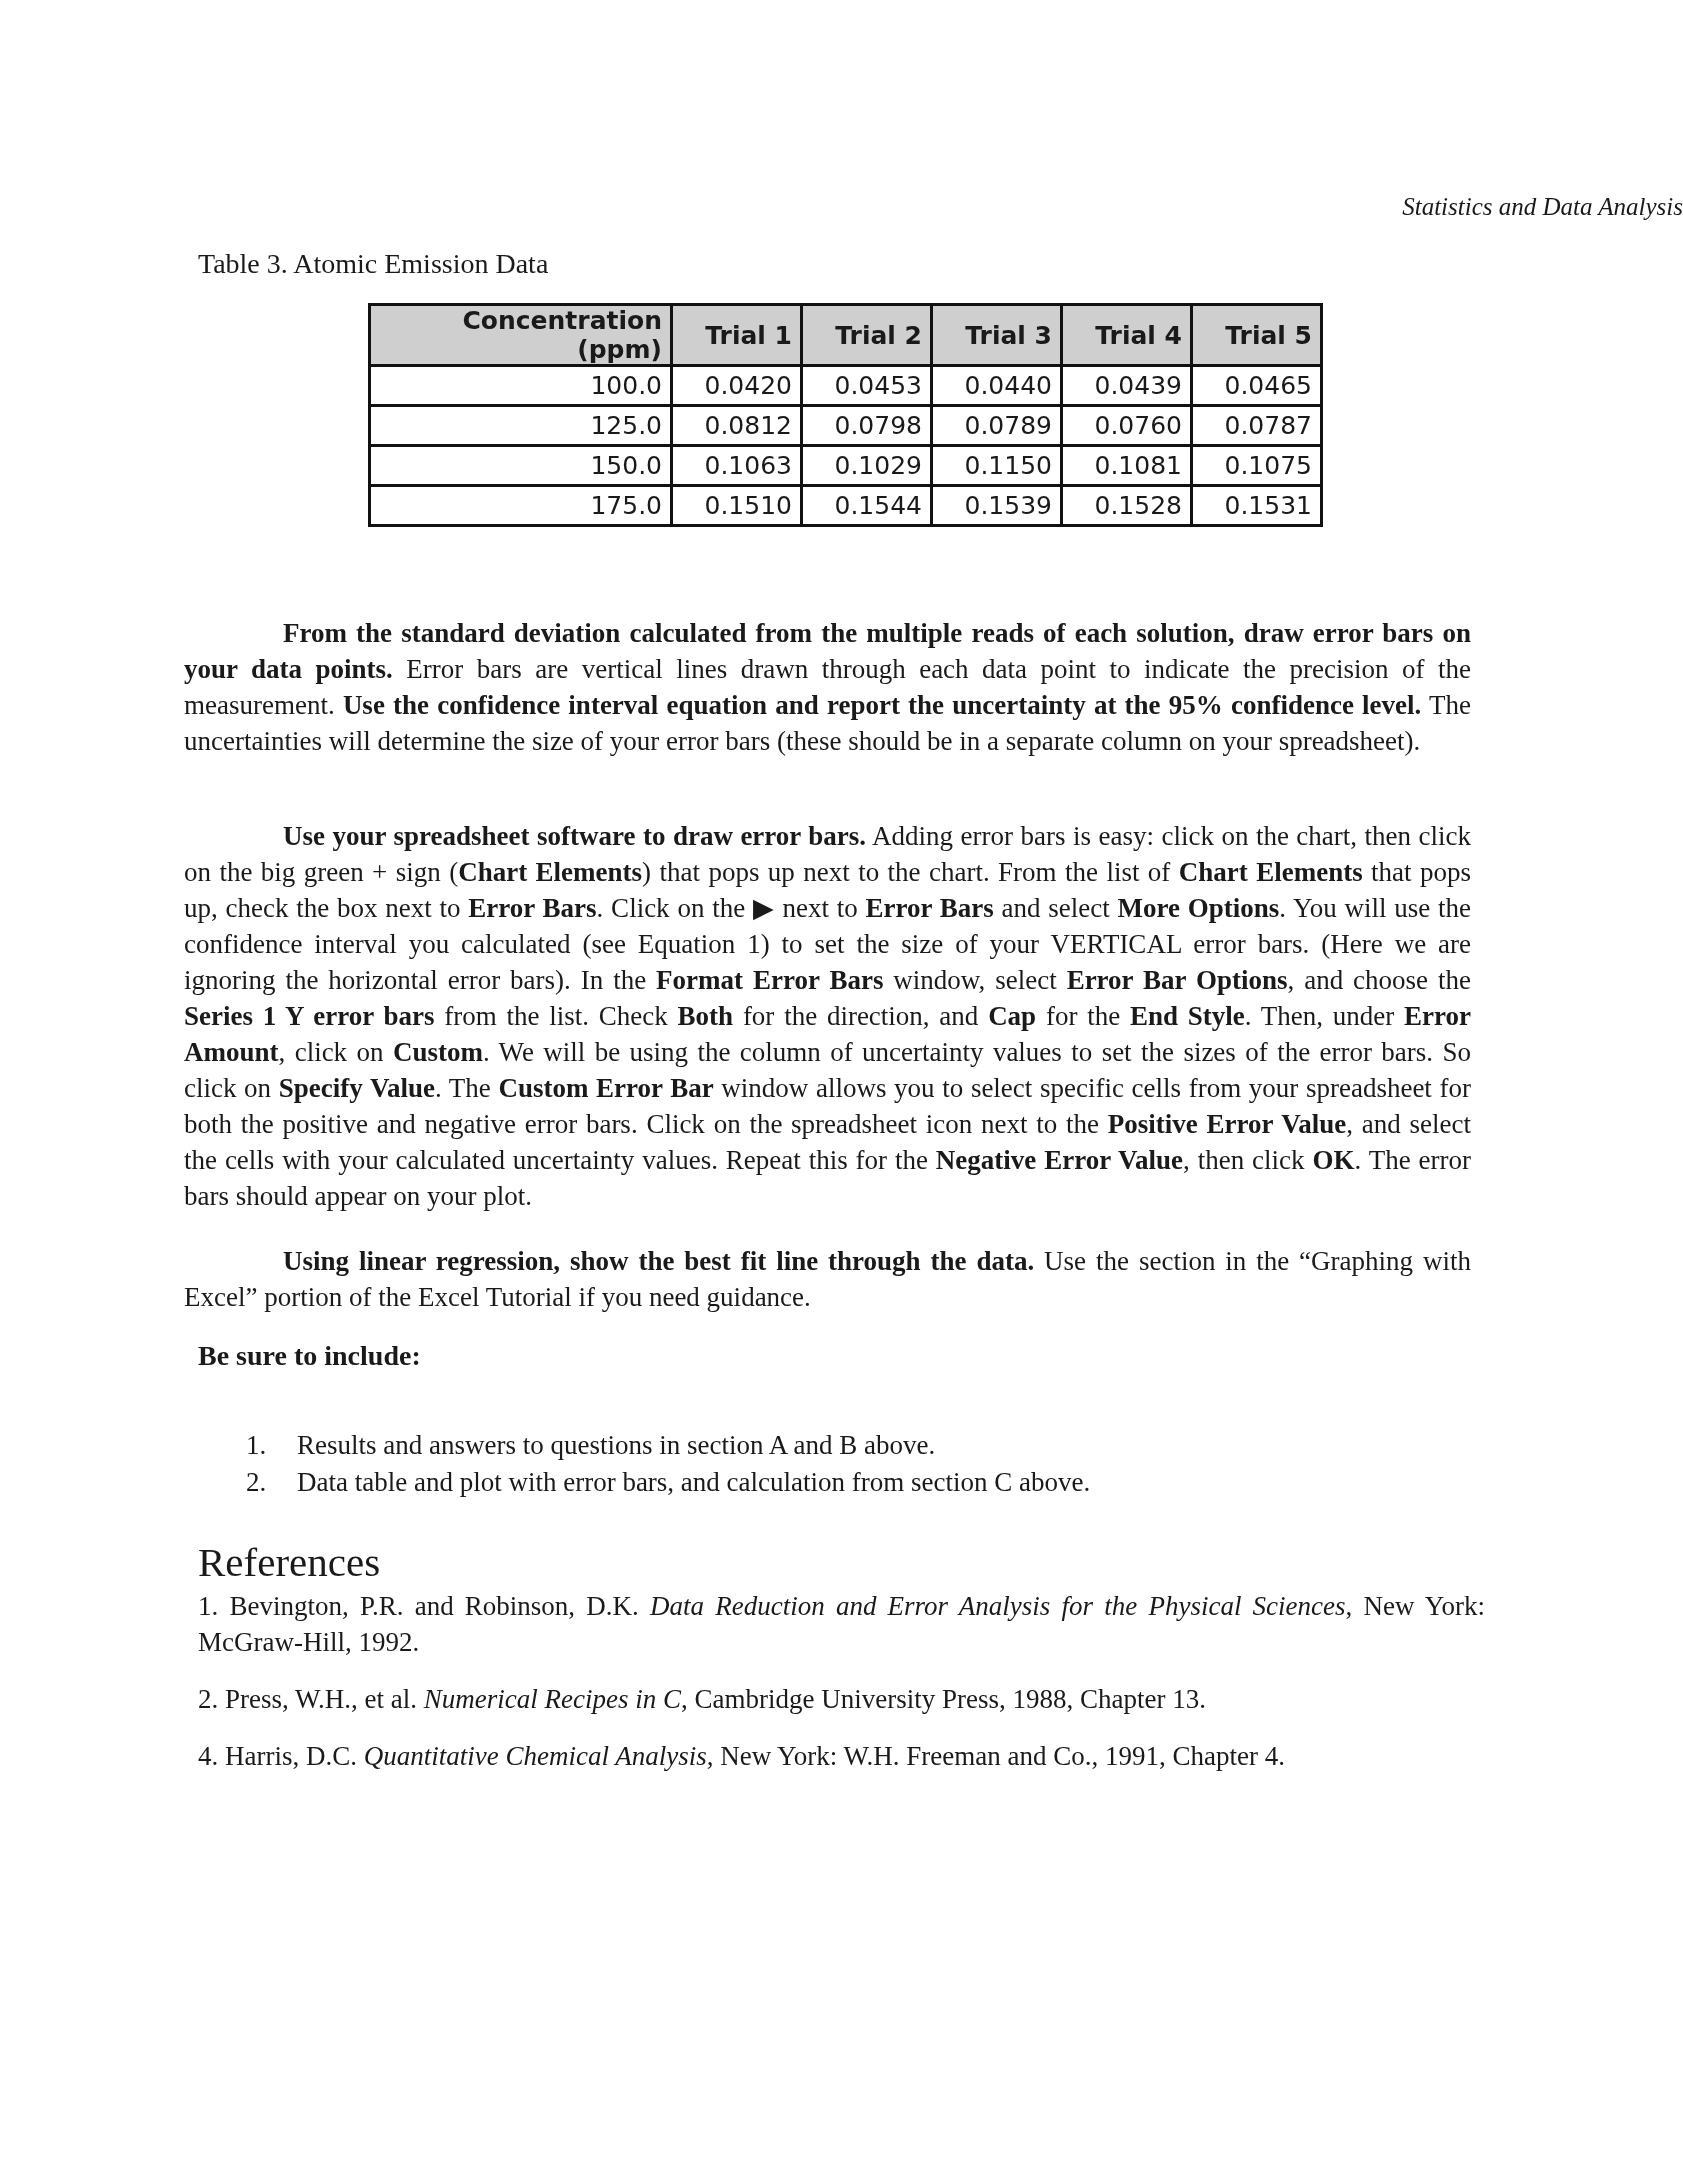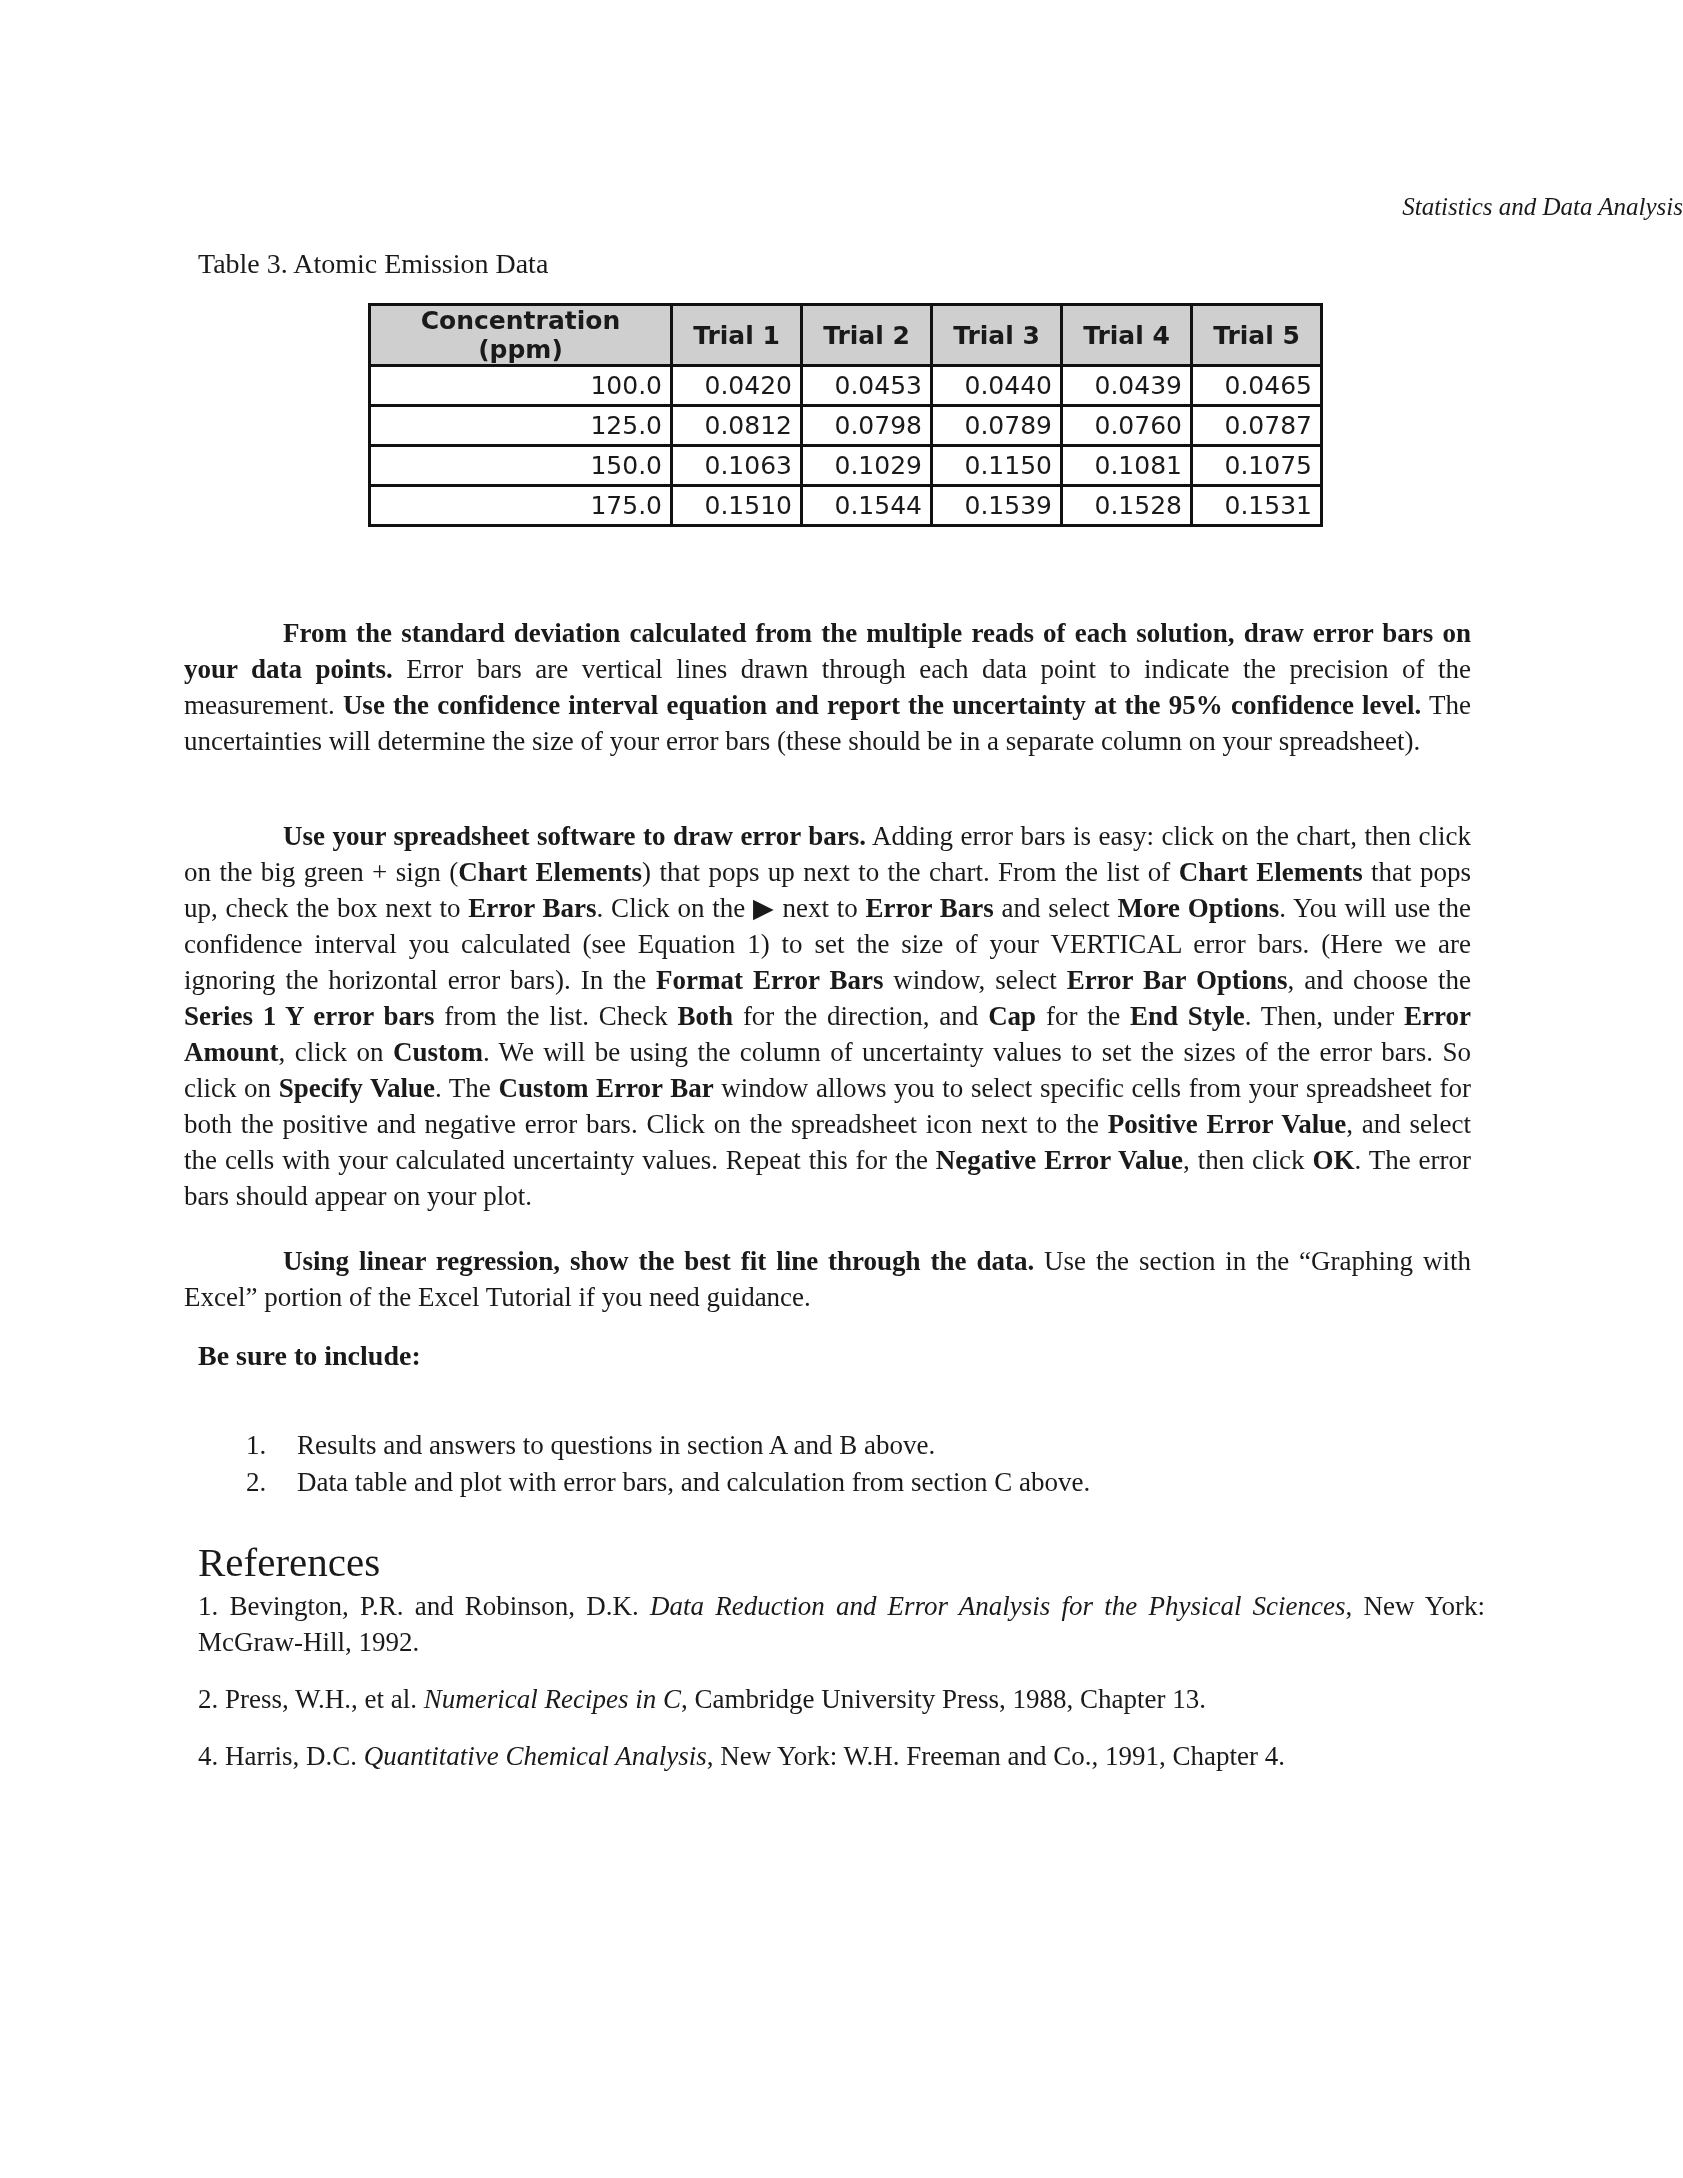--- a/index.html
+++ b/index.html
@@ -5,21 +5,21 @@
   html, body { margin: 0; padding: 0; background: #ffffff; }
   body { width: 1683px; height: 2178px; position: relative; overflow: hidden;
          font-family: "Liberation Serif", "DejaVu Serif", serif; color: #1a1a1a; }
   .abs { position: absolute; }
   .running-head { left: 0; width: 1683px; top: 193px; text-align: right;
                   font-style: italic; font-size: 25px; }
   .caption { left: 198px; top: 248px; font-size: 28px; }
   table.data { position: absolute; left: 368px; top: 303px; border-collapse: collapse;
                font-family: "DejaVu Sans", "Liberation Sans", sans-serif; font-size: 25px; }
   table.data td, table.data th { border: 3px solid #111; height: 37px; padding: 0 8px; }
-  table.data th { background: #cfcfcf; font-weight: bold; text-align: center; }
+  table.data th { background: #cfcfcf; font-weight: bold; text-align: right; }
   table.data th.group { text-align: center; }
   table.data td { text-align: right; font-weight: normal; }
   table.data td.empty { border: none; background: transparent; }
   .c0 { width: 283px; }
   .cn { width: 111px; }
   .para { left: 184px; width: 1287px; font-size: 27px; line-height: 36px;
           text-align: justify; }
   .para p { margin: 0; text-indent: 99px; }
   b { font-weight: bold; }
   .bold-line { left: 198px; font-size: 28px; font-weight: bold; }

